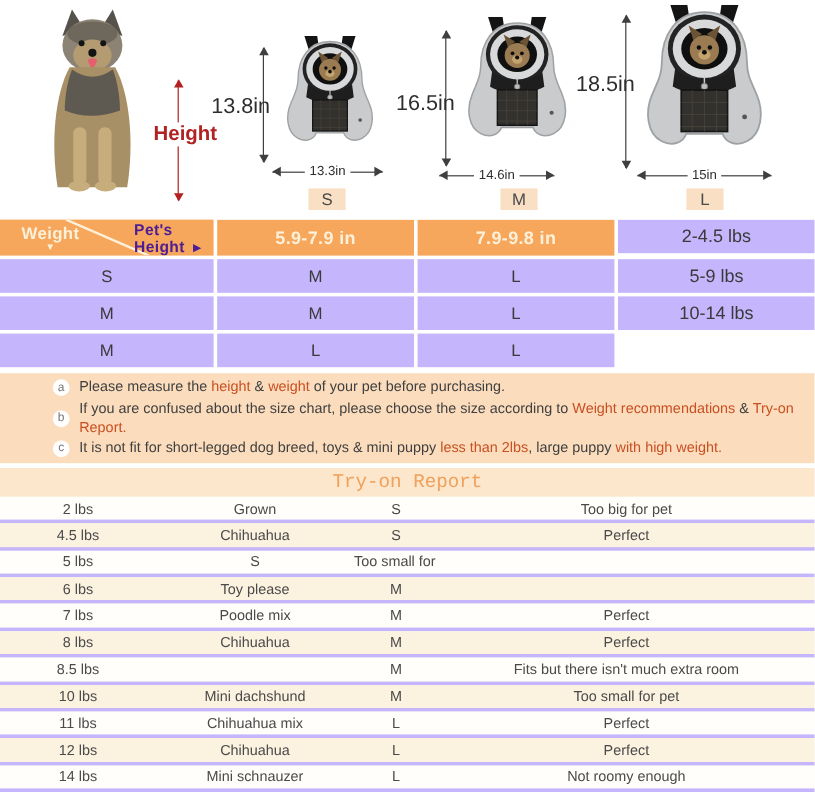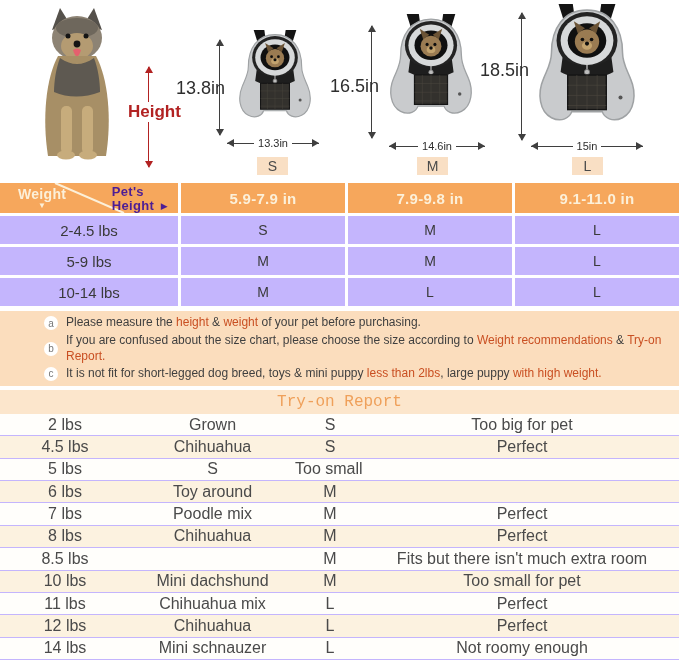--- a/index.html
+++ b/index.html
@@ -56,22 +56,22 @@
   .note{display:flex;align-items:center;margin:1px 0;font-size:12px;line-height:1.3;color:#3F3F3F;}
   .badge{width:14px;height:14px;flex:none;border-radius:50%;background:#fff;color:#777;
     font-size:10px;display:flex;align-items:center;justify-content:center;margin-right:8px;}
   .note-text{max-width:600px;}
   .hl{color:#C94F22;}
 
   
   .tryon-band{height:24px;margin-top:4px;background:#FCE6CC;display:flex;align-items:center;
     justify-content:center;font-size:16px;color:#EFA05A;font-family:Liberation Mono, monospace;}
   .trow{display:grid;grid-template-columns:130px 165px 70px 1fr;align-items:center;
-    height:22.36px;box-sizing:border-box;border-bottom:1px solid #c4b5fd;
-    font-size:16px;color:#4A4A4A;text-align:center;background:#FFFEFB;}
+    height:22.36px;box-sizing:border-box;border-bottom:3px solid #c4b5fd;
+    font-size:12px;color:#4A4A4A;text-align:center;background:#FFFEFB;}
   .trow.alt{background:#FCF2E0;}
   .trow div{overflow:hidden;white-space:nowrap;}
 </style>
 </head>
 <body>
 
 <svg width="0" height="0" style="position:absolute" aria-hidden="true">
   <symbol id="pack-symbol" viewBox="0 0 110 130">
     <path d="M32,16 L27,0 L41,0 L43,14 Z" fill="#141414"></path>
     <path d="M78,16 L83,0 L69,0 L67,14 Z" fill="#141414"></path>
@@ -131,21 +131,21 @@
       <div class="hdim">13.3in</div>
       <div class="hline r"></div>
     </div>
     <div class="size-chip" style="left:257px;top:157px">S</div>
 
     <svg class="abs" style="left:383px;top:14px" width="96" height="113">
         <use href="#pack-symbol"></use>
       </svg>
     <div class="varrow" style="left:371px;top:26px;height:112px"></div>
     <div class="vdim" style="left:330px;top:76px;width:40px">16.5in</div>
-    <div class="harrow-row" style="left:389px;top:140px;width:96px">
+    <div class="harrow-row" style="left:366px;top:140px;width:96px">
       <div class="hline l"></div>
       <div class="hdim">14.6in</div>
       <div class="hline r"></div>
     </div>
     <div class="size-chip" style="left:417px;top:157px">M</div>
 
     <svg class="abs" style="left:531px;top:4px" width="112" height="132">
         <use href="#pack-symbol"></use>
       </svg>
     <div class="varrow" style="left:521px;top:13px;height:127px"></div>
@@ -167,21 +167,20 @@
         <span>Weight</span>
         <span class="down-arr">▼</span>
       </span>
       <span class="corner-height">
         <span class="txt">Pet's Height</span>
         <span class="right-arr">▶</span>
       </span>
     </div>
     <div class="hcell">5.9-7.9 in</div>
     <div class="hcell">7.9-9.8 in</div>
-    <div class="hcell">9.1-11.0 in</div>
 
   <div class="bcell weight-cell">2-4.5 lbs</div>
       <div class="bcell size-cell">S</div>
       <div class="bcell size-cell">M</div>
       <div class="bcell size-cell">L</div>
       <div class="bcell weight-cell">5-9 lbs</div>
       <div class="bcell size-cell">M</div>
       <div class="bcell size-cell">M</div>
       <div class="bcell size-cell">L</div>
       <div class="bcell weight-cell">10-14 lbs</div>
@@ -219,21 +218,21 @@
         <div class="">S</div>
         <div class="">Perfect</div>
       </div>
       <div class="trow">
         <div class="">5 lbs</div>
         <div class="">S</div>
         <div class="">Too small for pet</div>
       </div>
       <div class="trow alt">
         <div class="">6 lbs</div>
-        <div class="">Toy around</div>
+        <div class="">Toy please</div>
         <div class="">M</div>
       </div>
       <div class="trow">
         <div class="">7 lbs</div>
         <div class="">Poodle mix</div>
         <div class="">M</div>
         <div class="">Perfect</div>
       </div>
       <div class="trow alt">
         <div class="">8 lbs</div>

